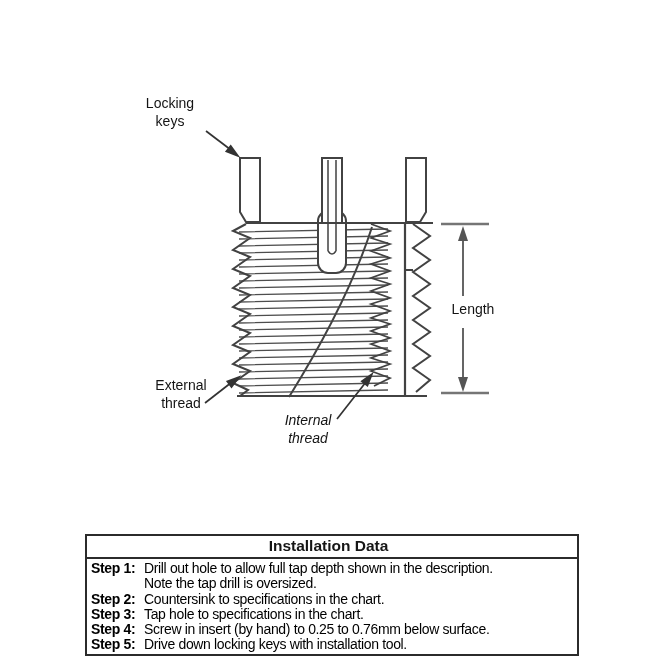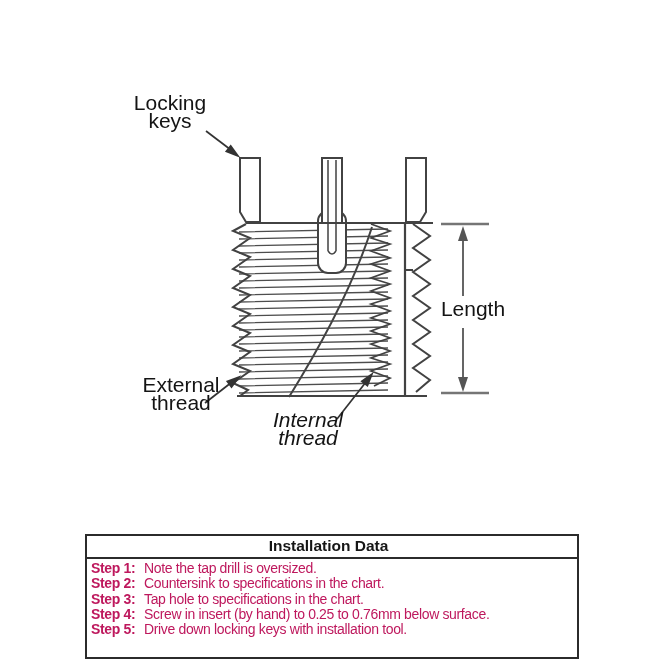--- a/index.html
+++ b/index.html
@@ -2,38 +2,38 @@
 <html><head>
 <meta charset="utf-8">
 <style>
   html,body{margin:0;padding:0;background:#ffffff;}
   #stage{
     position:relative;width:670px;height:670px;background:#ffffff;overflow:hidden;
     font-family:"Liberation Sans", sans-serif;color:#151515;
   }
   #drawing{position:absolute;left:0;top:0;width:670px;height:670px;}
   .diag-label{
-    position:absolute;font-size:21px;line-height:18px;text-align:center;
+    position:absolute;font-size:14px;line-height:18px;text-align:center;
     color:#141414;
   }
   .lbl-locking{left:131px;top:94px;width:78px;}
   .lbl-length{left:438px;top:300px;width:70px;text-align:center;white-space:nowrap;}
   .lbl-external{left:140px;top:376px;width:82px;}
   .lbl-internal{left:265px;top:411px;width:86px;font-style:italic;}
   .itable{
     position:absolute;left:85px;top:534px;width:494px;
     border:2px solid #2b2b2b;background:#ffffff;box-sizing:border-box;
   }
   .itable-title{
     font-size:15.5px;font-weight:bold;text-align:center;
     padding:1px 7px 2px 0;border-bottom:2px solid #2b2b2b;color:#161616;
   }
   .itable-body{
-    padding:2px 3px 20px 4px;font-size:14px;line-height:15.3px;
-    letter-spacing:-0.35px;color:#be185d;
+    padding:2px 3px 1px 4px;font-size:14px;line-height:15.3px;
+    letter-spacing:-0.35px;color:#000000;
   }
   .step-row{display:grid;grid-template-columns:53px 1fr;}
   .step-label{font-weight:bold;white-space:nowrap;}
   .step-line{display:block;}
 </style>
 </head>
 <body>
 
 <div id="stage">
 
@@ -80,20 +80,21 @@
   <div class="diag-label lbl-external">External thread</div>
   <div class="diag-label lbl-internal">Internal thread</div>
 
   <div class="itable">
     <div class="itable-title">Installation Data</div>
     <div class="itable-body">
 
       <div class="step-row">
         <span class="step-label">Step 1:</span>
         <span class="step-text">
+          <span class="step-line">Drill out hole to allow full tap depth shown in the description.</span>
           <span class="step-line">Note the tap drill is oversized.</span>
         </span>
       </div>
 
       <div class="step-row">
         <span class="step-label">Step 2:</span>
         <span class="step-text">
           <span class="step-line">Countersink to specifications in the chart.</span>
         </span>
       </div>

